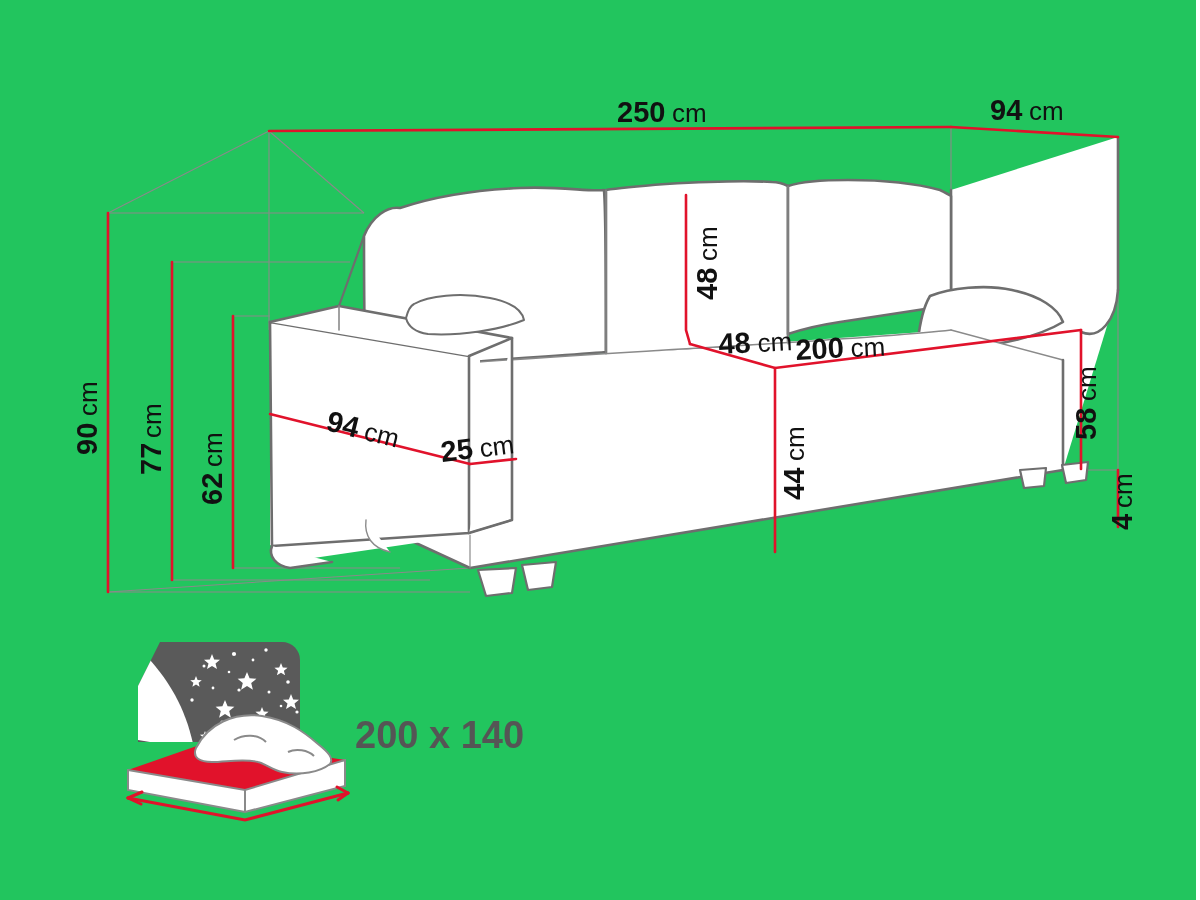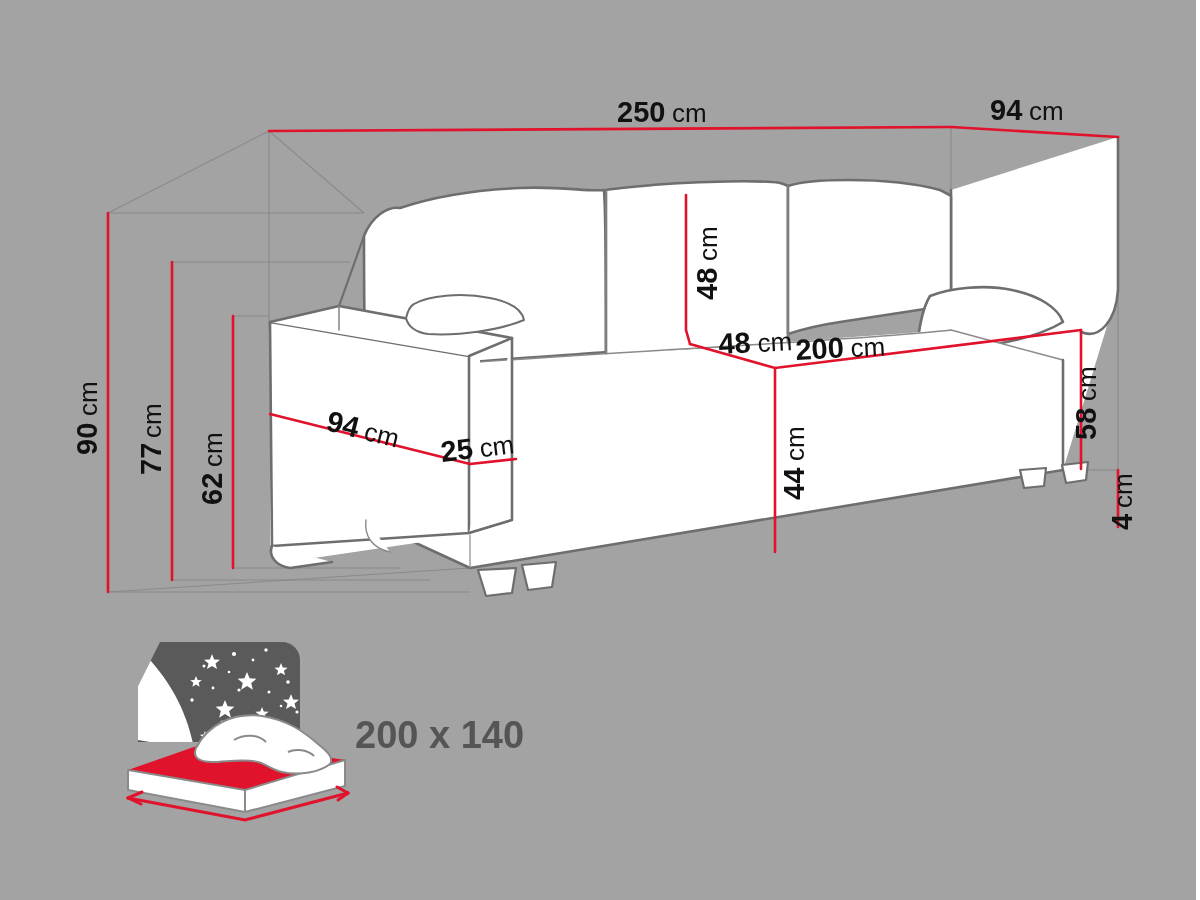--- a/index.html
+++ b/index.html
@@ -10,21 +10,21 @@
   body {
     width: 1200px;
     height: 900px;
     font-family: "Liberation Sans", sans-serif;
     overflow: hidden;
   }
   #diagram-root {
     position: relative;
     width: 1196px;
     height: 900px;
-    background: #a3a3a3;
+    background: #22c55e;
   }
   svg.canvas {
     position: absolute;
     left: 0;
     top: 0;
     width: 1200px;
     height: 900px;
     display: block;
   }
   .dim-label {

